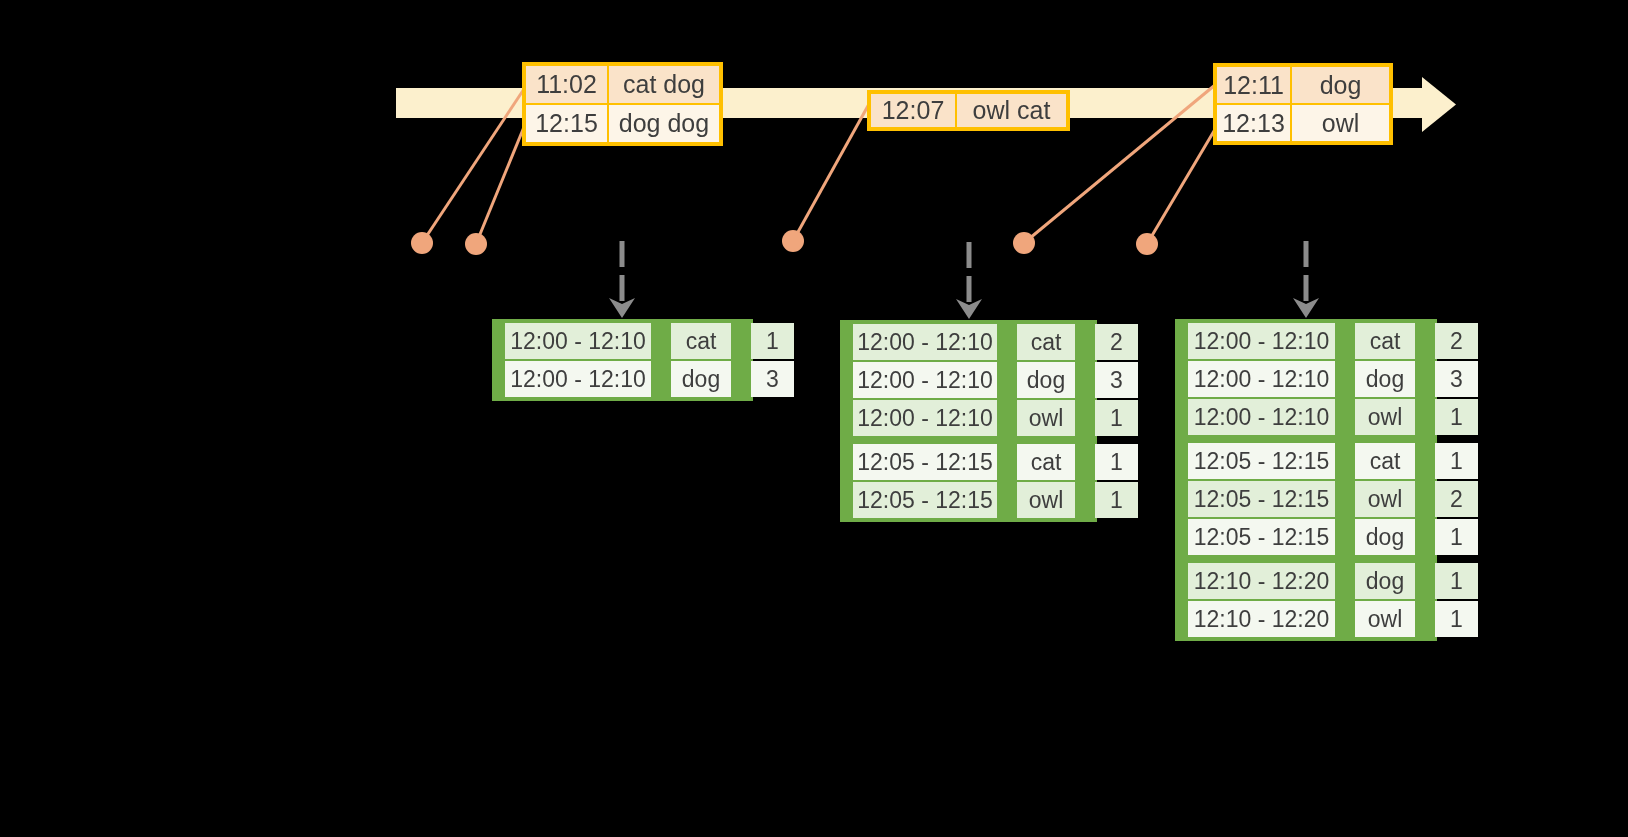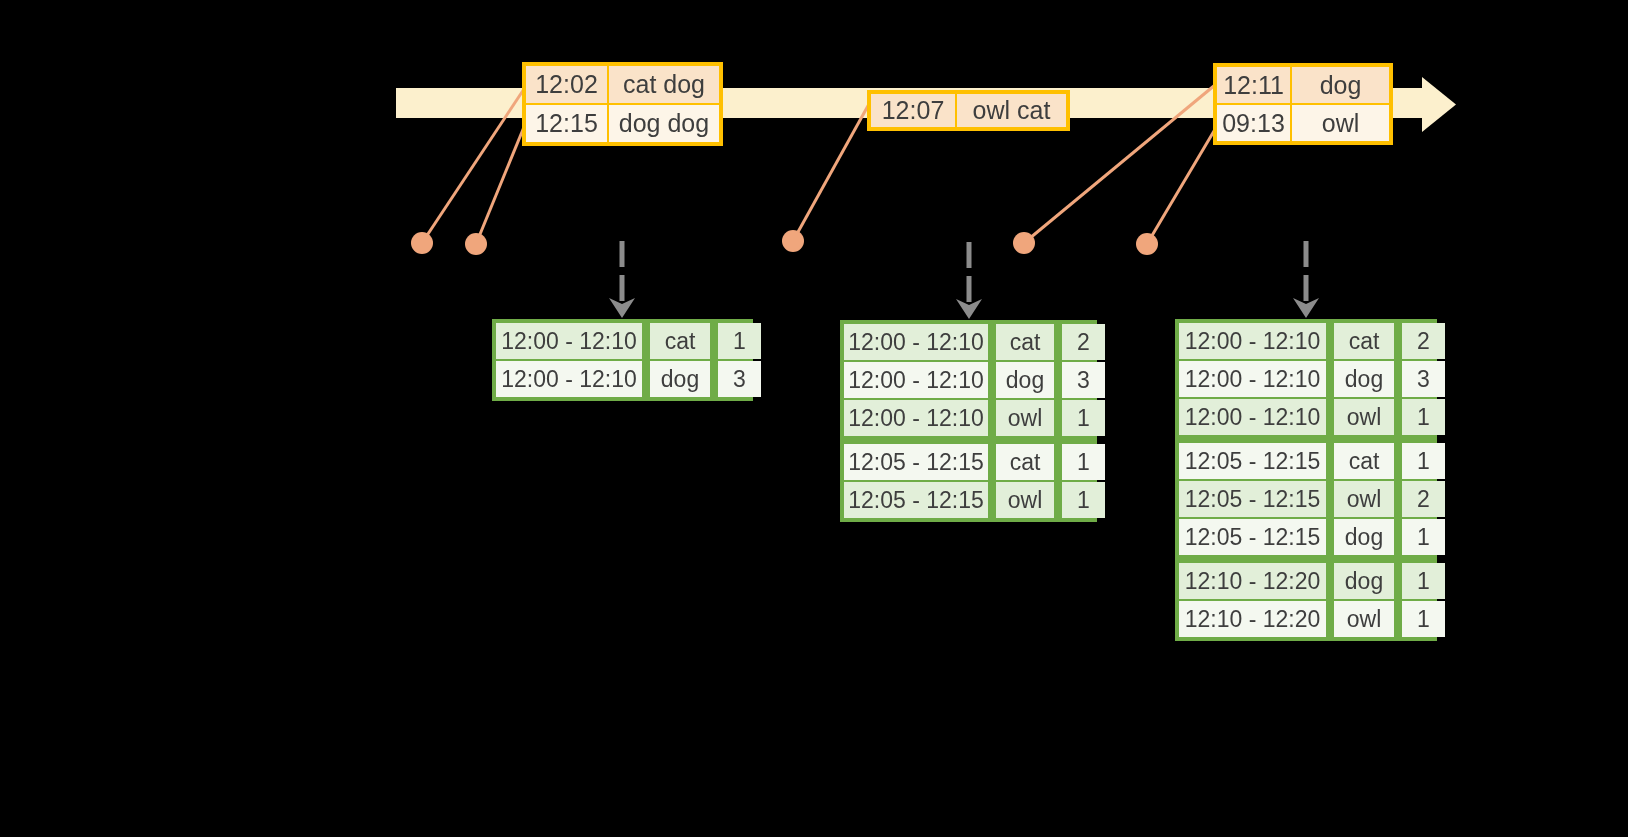--- a/index.html
+++ b/index.html
@@ -38,21 +38,21 @@
   .evt1 .erow{grid-template-columns:81px 110px;}
   .evt2{left:867px;top:90px;width:203px;}
   .evt2 .erow{grid-template-columns:84px 109px;}
   .evt2 .ecell{height:33px;}
   .evt3{left:1213px;top:63px;width:180px;}
   .evt3 .erow{grid-template-columns:73px 97px;}
   .evt3 .ecell{height:36px;}
 
   
   .gtable{position:absolute;background:var(--result-border);padding:4px;box-sizing:border-box;z-index:2;}
-  .grow{display:grid;column-gap:8px;margin-top:2px;}
+  .grow{display:grid;column-gap:20px;margin-top:2px;margin-left:9px;}
   .grow:first-child{margin-top:0;}
   .grow.group-start{margin-top:8px;}
   .gcell{display:flex;align-items:center;justify-content:center;font-size:23px;height:36px;}
   .rd .gcell{background:var(--result-row-dark);}
   .rl .gcell{background:var(--result-row-light);}
   .g1{left:492px;top:319px;width:261px;}
   .g1 .grow{grid-template-columns:146px 60px:43px;grid-template-columns:146px 60px 43px;}
   .g2{left:840px;top:320px;width:257px;}
   .g2 .grow{grid-template-columns:144px 58px 43px;}
   .g3{left:1175px;top:319px;width:262px;}
@@ -89,21 +89,21 @@
       <path class="dhead" d="M969,319 L956,299 L969,305 L982,299 Z"></path>
     </g>
     <g>
       <line class="dash" x1="1306" y1="241" x2="1306" y2="301"></line>
       <path class="dhead" d="M1306,318 L1293,298 L1306,304 L1319,298 Z"></path>
     </g>
   </svg>
 
   <div class="etable evt1">
     <div class="erow ed">
-      <div class="ecell">12:02</div>
+      <div class="ecell">11:02</div>
       <div class="ecell">cat dog</div>
     </div>
     <div class="erow el">
       <div class="ecell">12:15</div>
       <div class="ecell">dog dog</div>
     </div>
   </div>
 
   <div class="etable evt2">
     <div class="erow ed">
@@ -111,21 +111,21 @@
       <div class="ecell">owl cat</div>
     </div>
   </div>
 
   <div class="etable evt3">
     <div class="erow ed">
       <div class="ecell">12:11</div>
       <div class="ecell">dog</div>
     </div>
     <div class="erow el">
-      <div class="ecell">09:13</div>
+      <div class="ecell">12:13</div>
       <div class="ecell">owl</div>
     </div>
   </div>
 
   <div class="gtable g1">
     <div class="grow rd">
       <div class="gcell">12:00 - 12:10</div>
       <div class="gcell">cat</div>
       <div class="gcell">1</div>
     </div>

